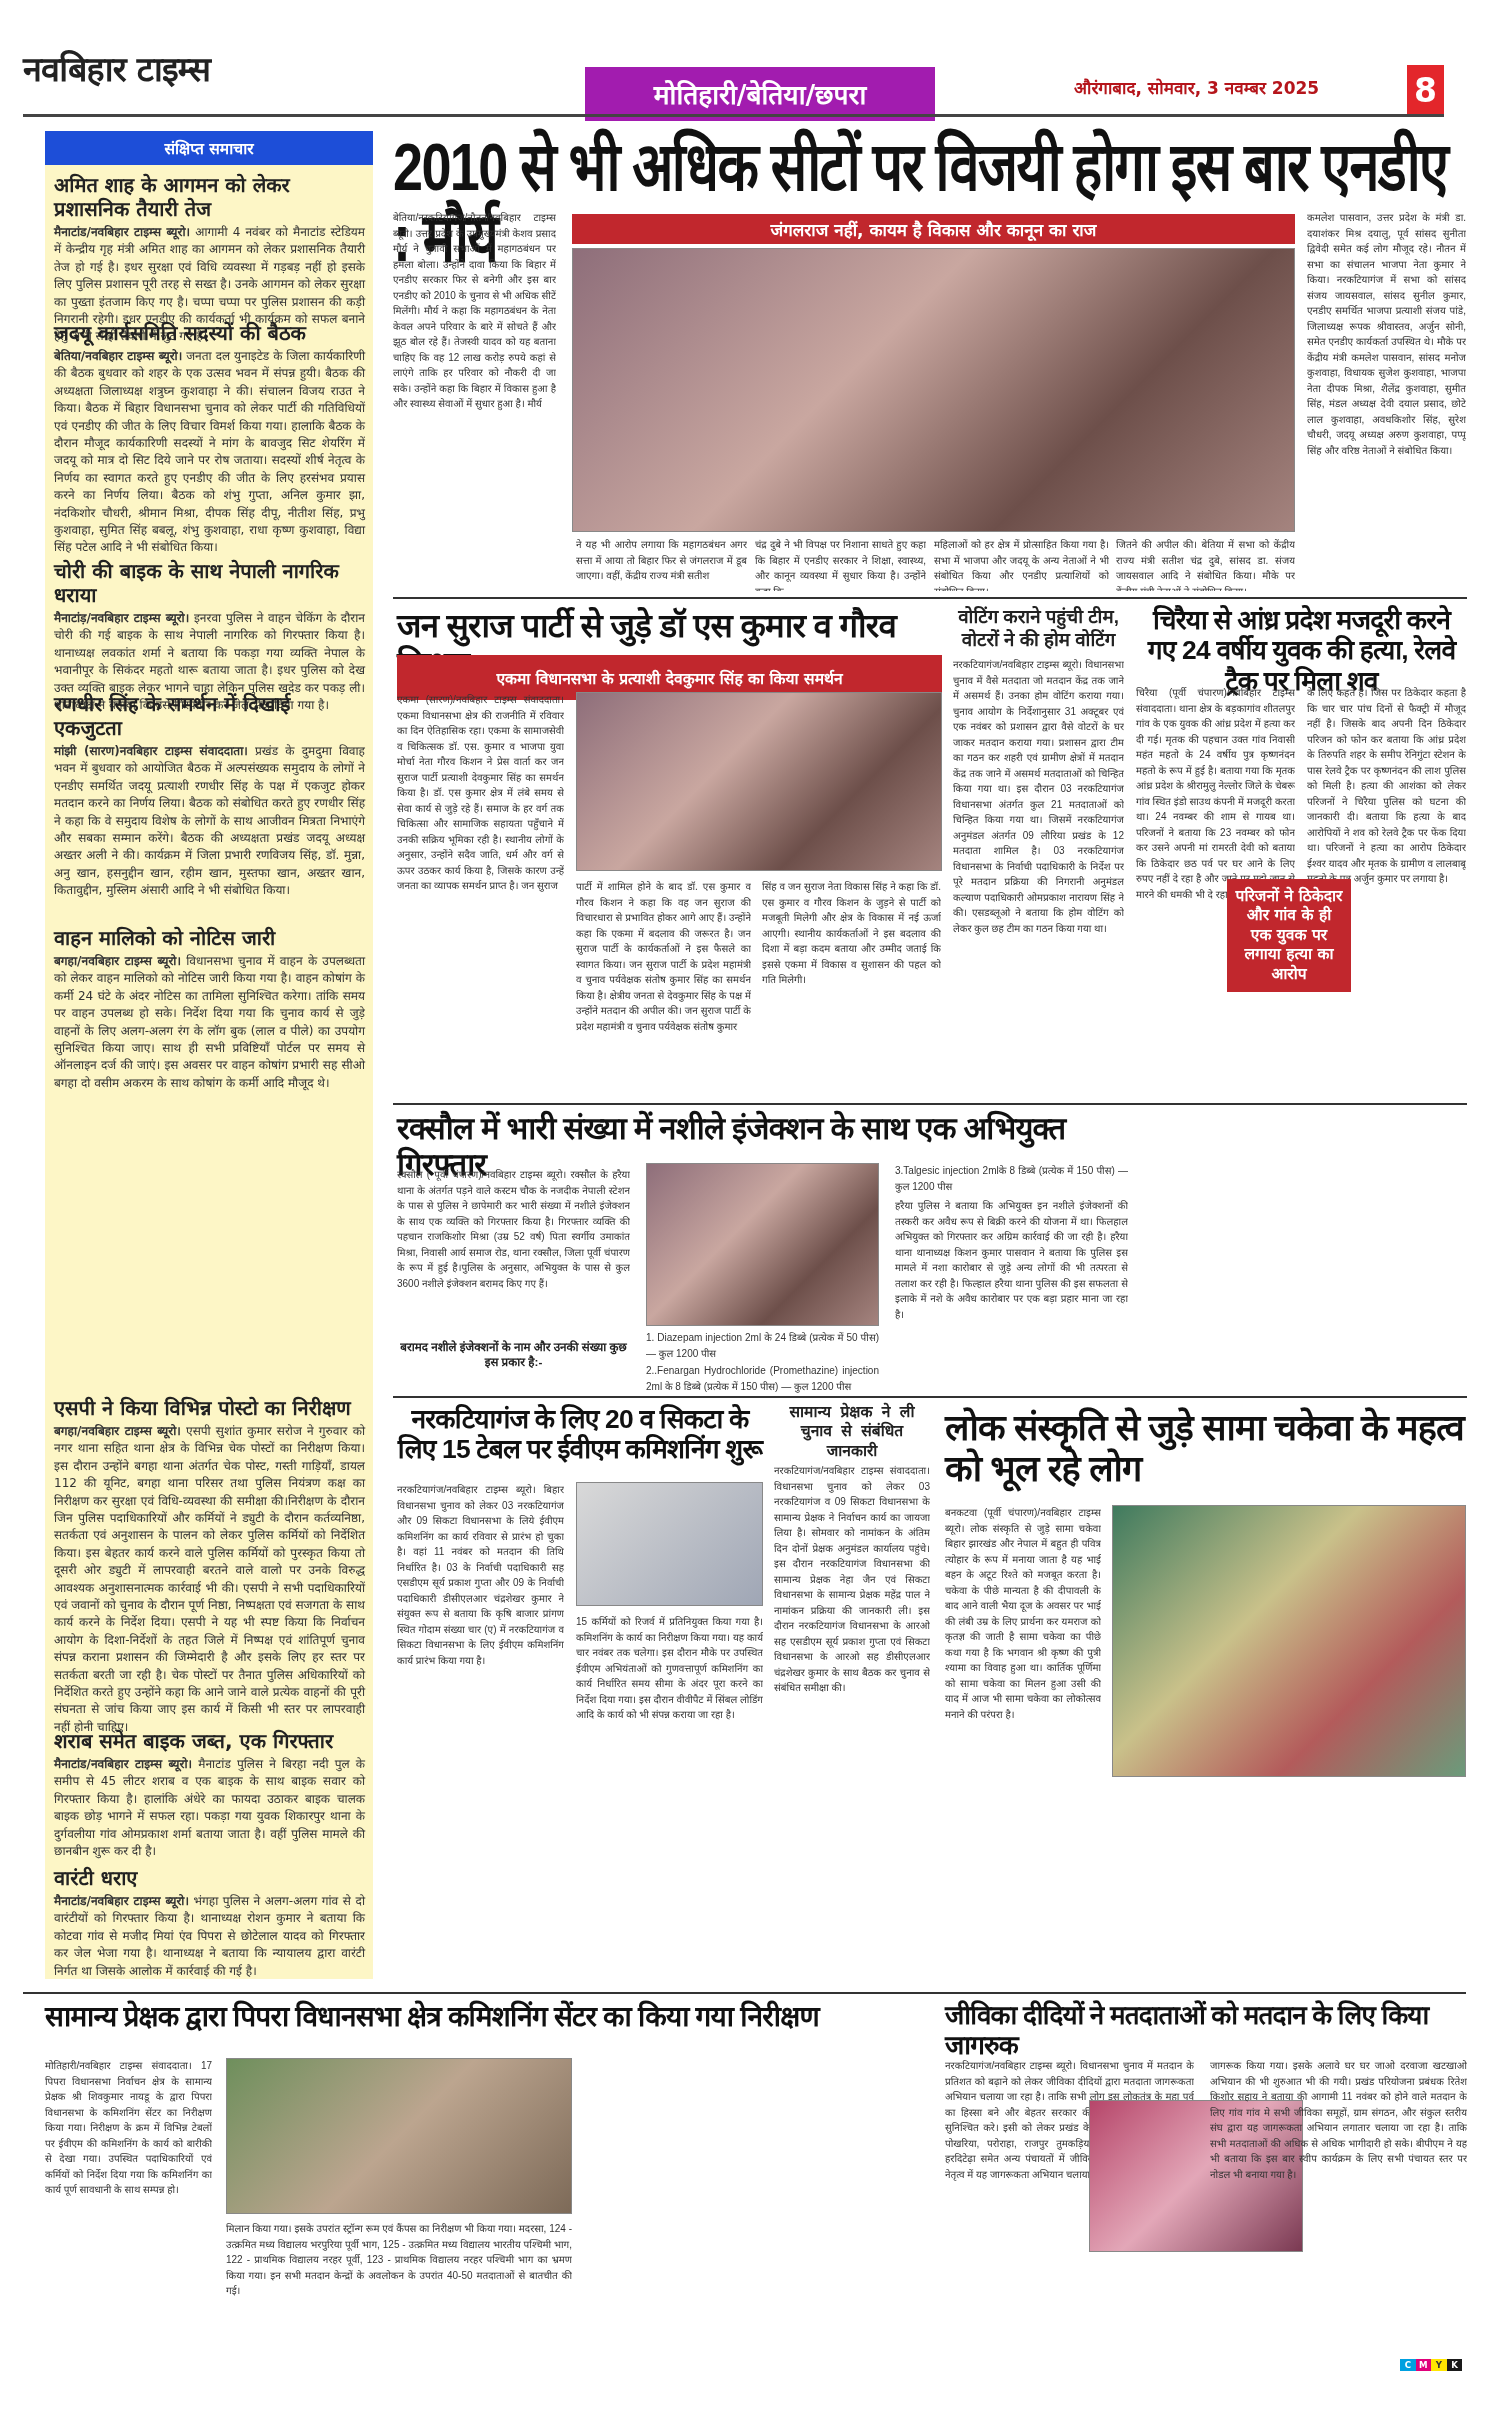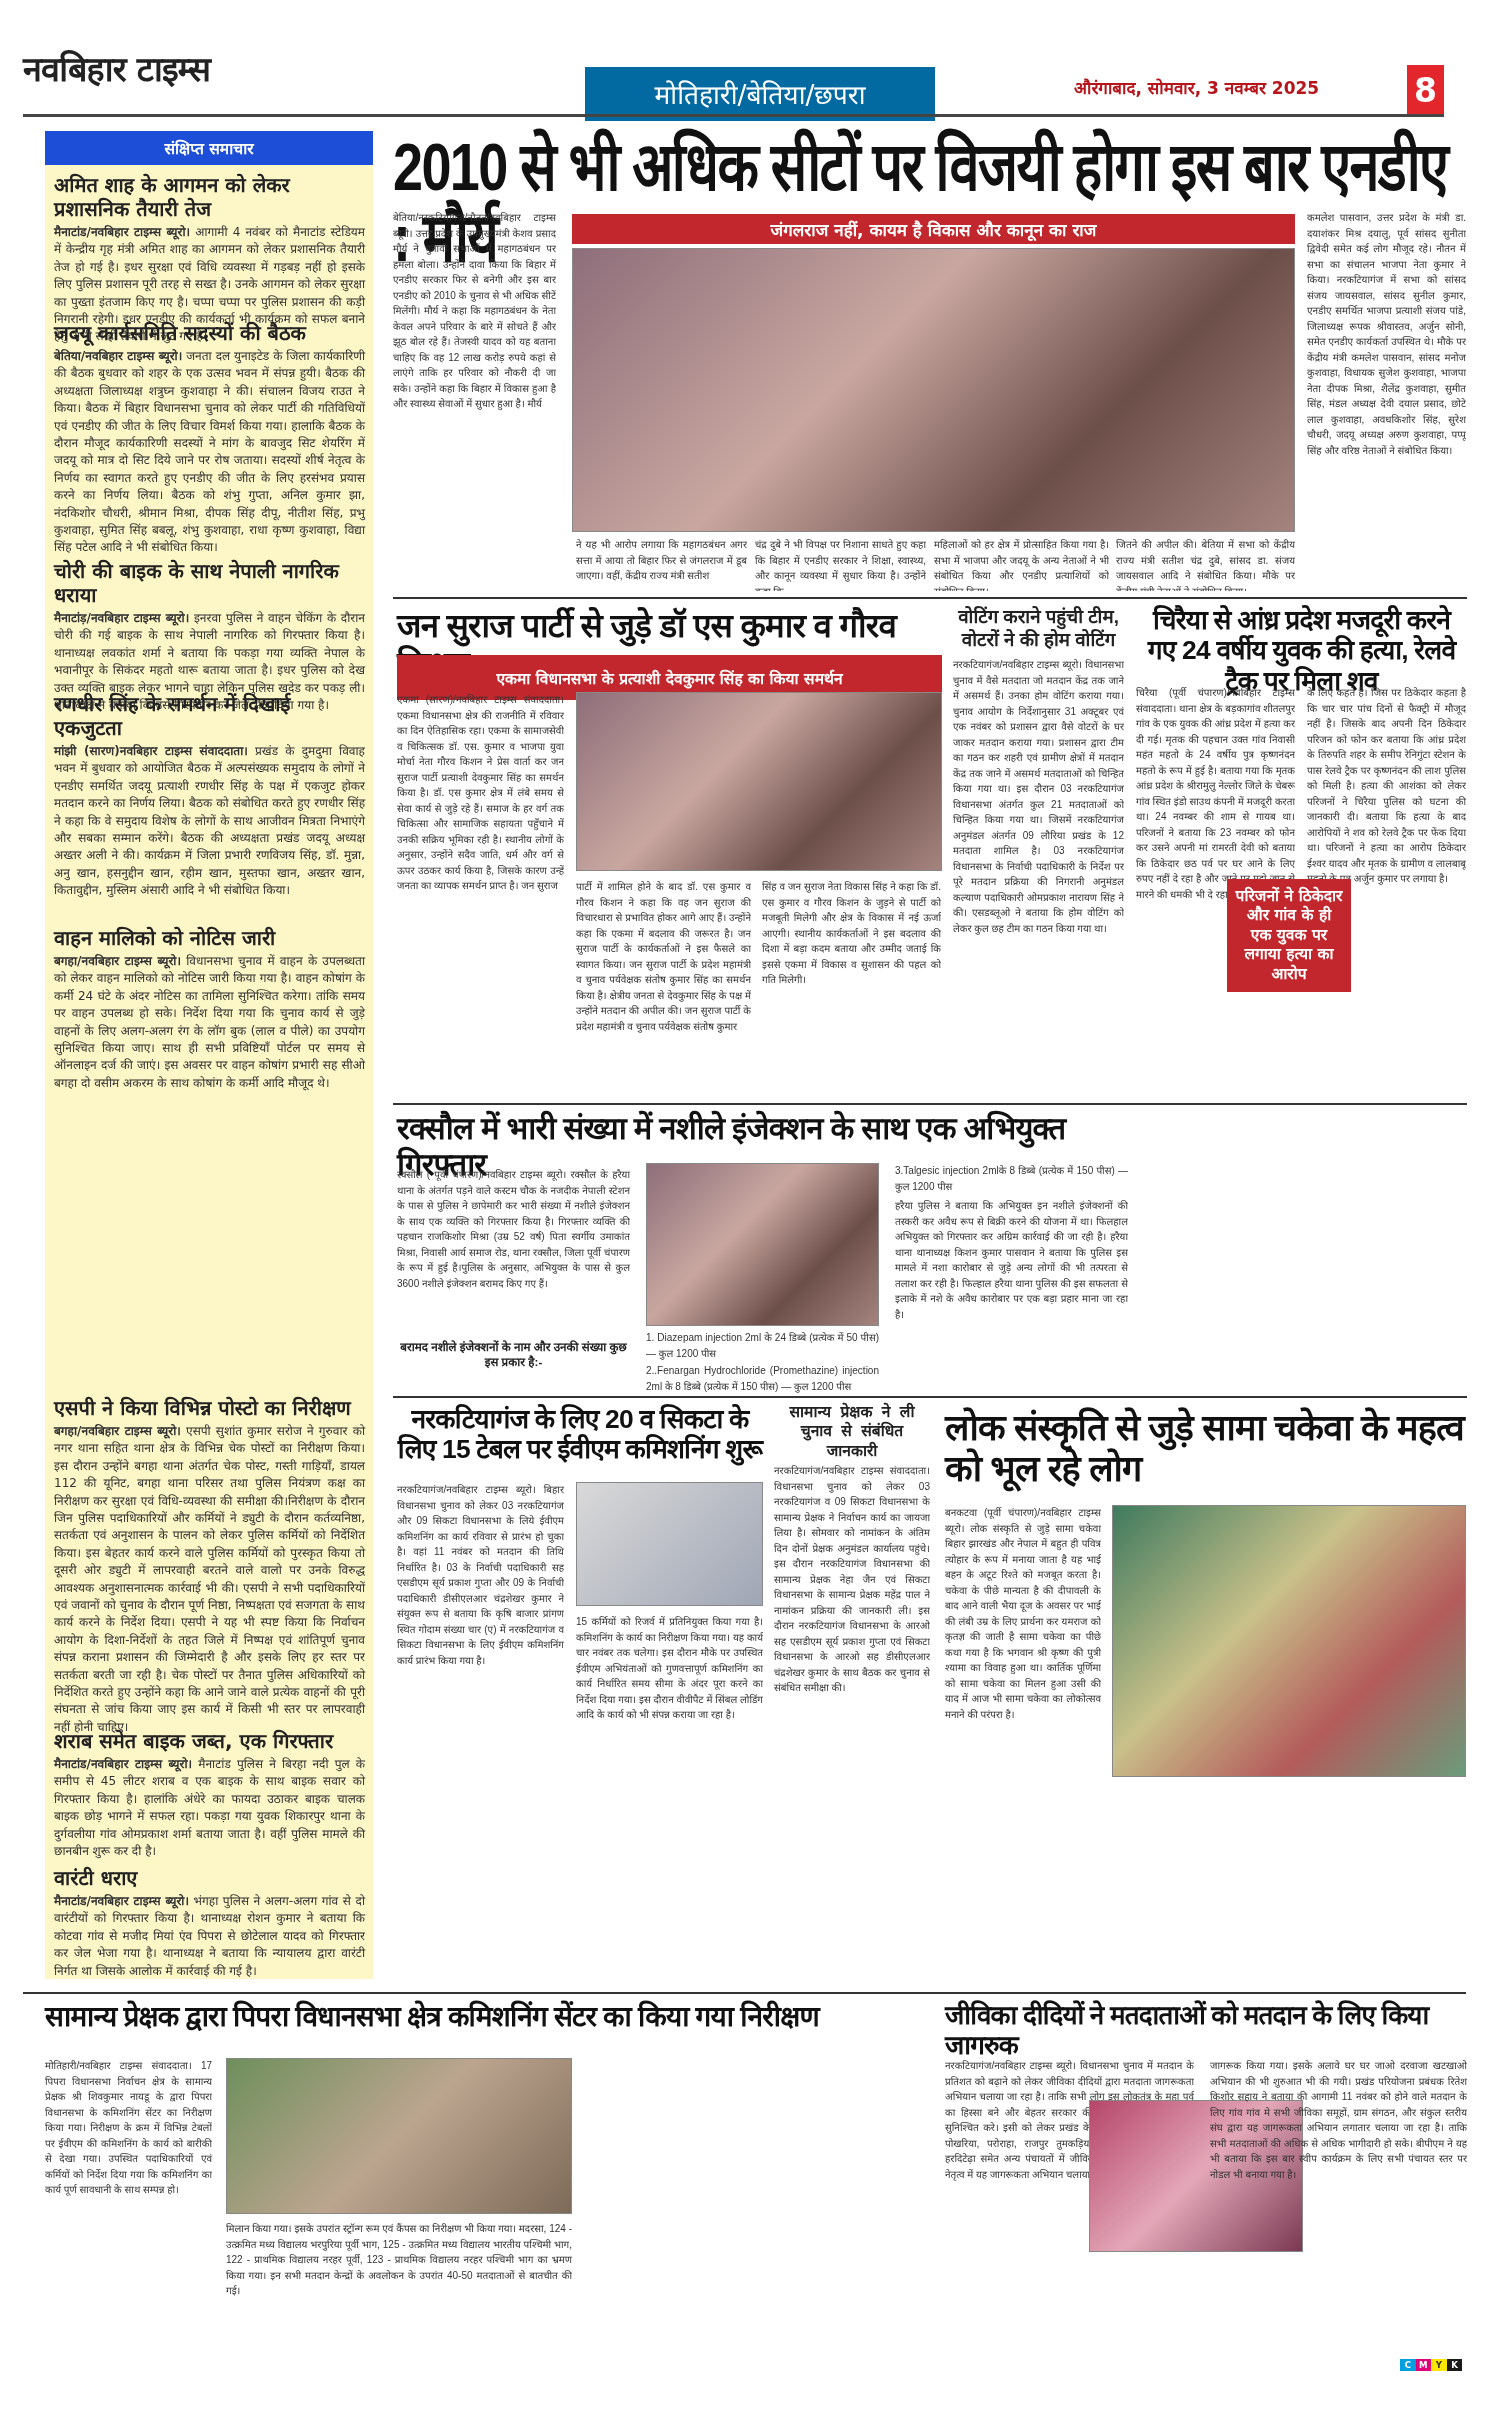--- a/index.html
+++ b/index.html
@@ -1,19 +1,19 @@
 <!DOCTYPE html>
 <html style="font-size:12.4px"><head>
 <meta charset="utf-8">
 <style>
   * { box-sizing: border-box; margin: 0; padding: 0; }
   body { width: 1508px; height: 2426px; background: #ffffff; font-family: "DejaVu Sans", sans-serif; color: #1a1a1a; position: relative; overflow: hidden; }
   .abs { position: absolute; }
   .masthead-title { left: 23px; top: 45px; font-size: 34px; font-weight: 700; color: #222; font-family: "DejaVu Serif", serif; letter-spacing: -0.8px; }
-  .edition-box { left: 585px; top: 67px; width: 350px; height: 54px; background: #0369a1; color: #fff; font-size: 26.4px; font-weight: 400; display: flex; align-items: center; justify-content: center; }
+  .edition-box { left: 585px; top: 67px; width: 350px; height: 54px; background: #a21caf; color: #fff; font-size: 26.4px; font-weight: 700; display: flex; align-items: center; justify-content: center; }
   .dateline { left: 1074px; top: 76px; font-size: 17px; color: #b5151b; font-weight: 700; }
   .page-no { left: 1407px; top: 65px; width: 37px; height: 51px; background: #e3262b; color: #fff; font-size: 33px; font-weight: 700; display:flex; align-items:center; justify-content:center; }
   .rule { left: 23px; top: 114px; width: 1421px; height: 3.1px; background: #444; }
   .brief-col { left: 45px; top: 131px; width: 328px; height: 1848px; background: #fdf6c6; }
   .brief-head { left: 45px; top: 131px; width: 328px; height: 34px; background: #1d4ed8; color: #fff; font-size: 15.6px; font-weight:700; display:flex; align-items:center; justify-content:center; }
   .brief { position: absolute; left: 54px; width: 311px; }
   .brief h3 { font-size: 20px; font-weight: 700; line-height: 1.2; margin-bottom: 3.1px; color:#222; }
   .brief p { font-size: 12px; line-height: 1.45; text-align: justify; color:#333; }
   .brief p b { font-weight: 700; }
   .main-head { left: 393px; top: 131px; width: 1074px; font-size: 54px; font-weight: 800; line-height: 1.05; letter-spacing: -1.6px; color: #111; font-family: "Liberation Sans", sans-serif; transform: scaleY(1.25); transform-origin: top left; }

